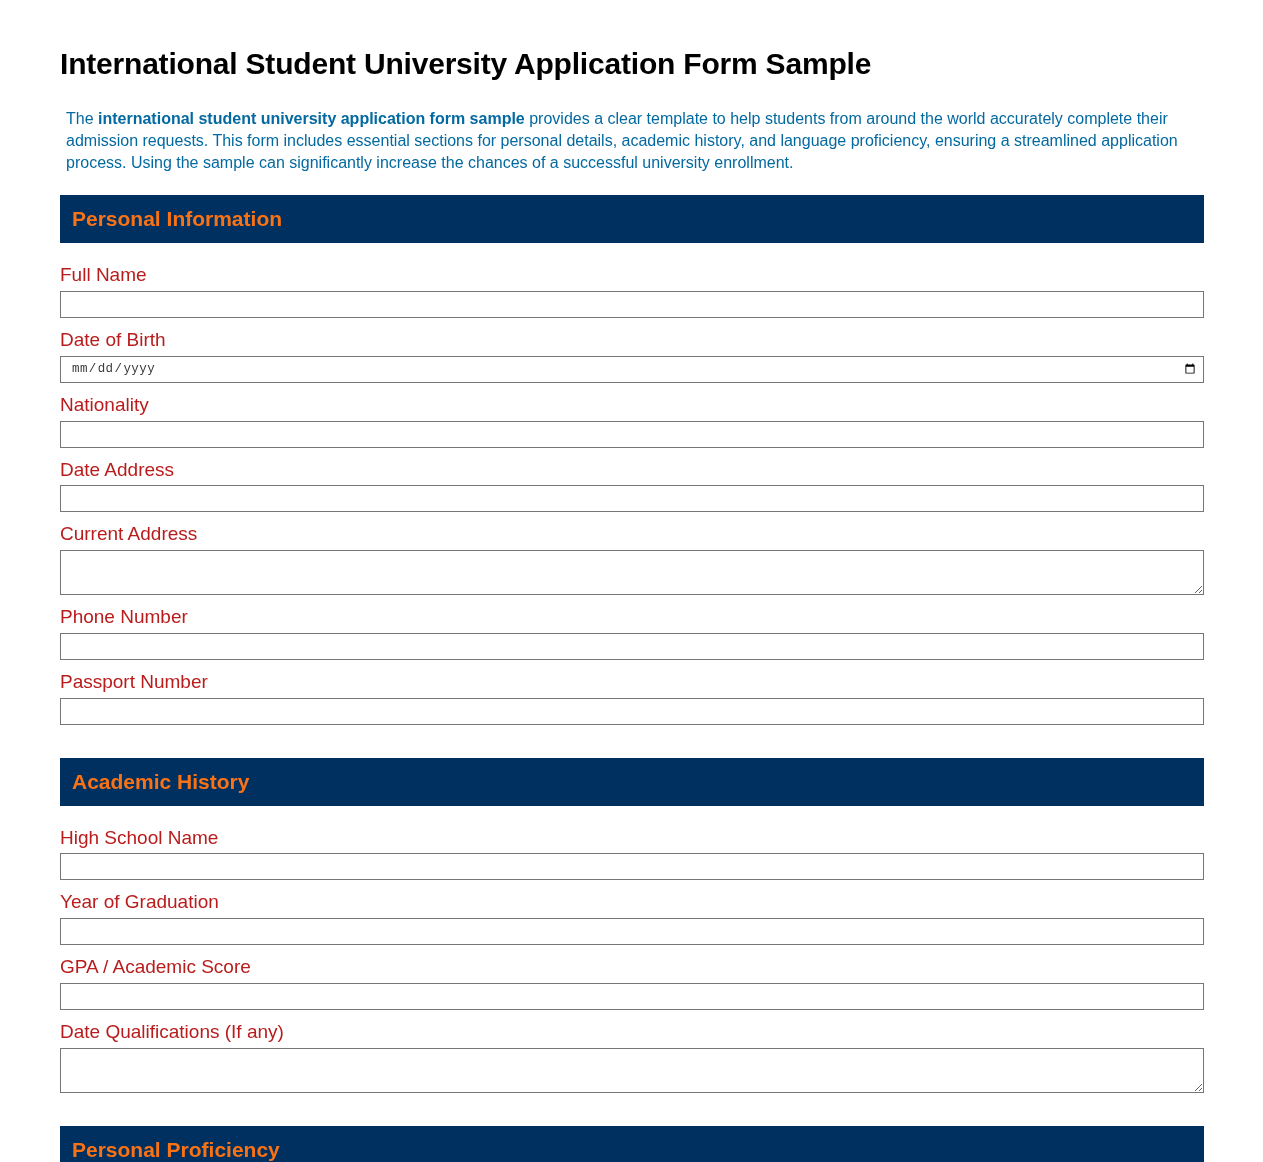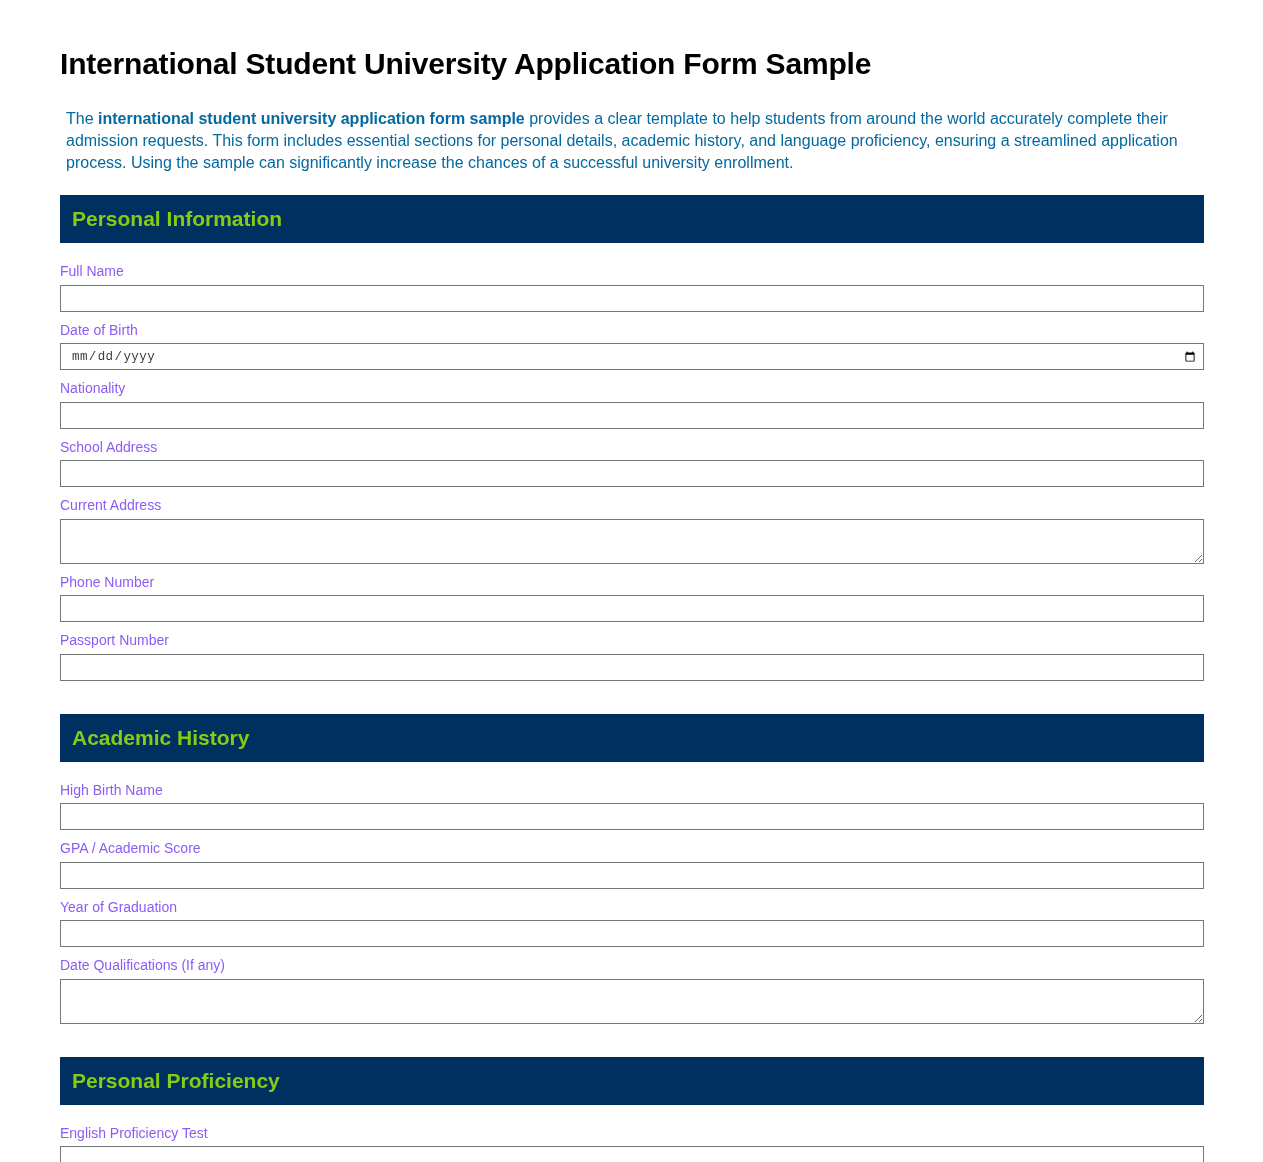--- a/index.html
+++ b/index.html
@@ -33,39 +33,39 @@
     line-height: 1.36;
     margin: 0 0 22px 6px;
     max-width: 1115px;
     color: #0369a1;
   }
   p.intro b { font-weight: bold; }
 
   .section-header {
     width: 1144px;
     background: #00305f;
-    color: #84cc16;
+    color: #f97316;
     font-size: 21px;
     font-weight: bold;
     line-height: 1;
     padding: 13px 0 14px 12px;
     margin-top: 16px;
     margin-bottom: 20px;
   }
   .section-block { margin-bottom: 33px; }
   .section-block:last-child { margin-bottom: 0; }
 
   .field { margin-bottom: 10px; }
   .field:last-child { margin-bottom: 12px; }
   .field label {
     display: block;
-    font-size: 14px;
+    font-size: 19px;
     line-height: 1.25;
     margin-bottom: 4px;
-    color: #8b5cf6;
+    color: #b91c1c;
   }
   .field input[type="text"],
   .field input[type="email"],
   .field input[type="tel"],
   .field input[type="date"] {
     display: block;
     width: 1144px;
     height: 27px;
     padding: 2px 5px;
     font-family: "Liberation Sans", sans-serif;
@@ -124,49 +124,49 @@
           <label for="date-of-birth">Date of Birth</label>
           <div class="date-wrap">
             <input type="date" id="date-of-birth" placeholder="mm/dd/yyyy" style="">
           </div>
         </div>
         <div class="field">
           <label for="nationality">Nationality</label>
           <input type="text" id="nationality" style="">
         </div>
         <div class="field">
-          <label for="email-address">School Address</label>
+          <label for="email-address">Date Address</label>
           <input type="email" id="email-address" style="">
         </div>
         <div class="field">
           <label for="current-address">Current Address</label>
           <textarea id="current-address" style=""></textarea>
         </div>
         <div class="field">
           <label for="phone-number">Phone Number</label>
           <input type="tel" id="phone-number" style="">
         </div>
         <div class="field">
           <label for="passport-number">Passport Number</label>
           <input type="text" id="passport-number" style="">
         </div>
       </div>
       <div class="section-block">
         <div class="section-header">Academic History</div>
         <div class="field">
-          <label for="high-school-name">High Birth Name</label>
+          <label for="high-school-name">High School Name</label>
           <input type="text" id="high-school-name" style="">
+        </div>
+        <div class="field">
+          <label for="year-of-graduation">Year of Graduation</label>
+          <input type="text" id="year-of-graduation" style="">
         </div>
         <div class="field">
           <label for="gpa-academic-score">GPA / Academic Score</label>
           <input type="text" id="gpa-academic-score" style="">
-        </div>
-        <div class="field">
-          <label for="year-of-graduation">Year of Graduation</label>
-          <input type="text" id="year-of-graduation" style="">
         </div>
         <div class="field">
           <label for="other-qualifications">Date Qualifications (If any)</label>
           <textarea id="other-qualifications" style=""></textarea>
         </div>
       </div>
       <div class="section-block">
         <div class="section-header">Personal Proficiency</div>
         <div class="field">
           <label for="english-proficiency-test">English Proficiency Test</label>

